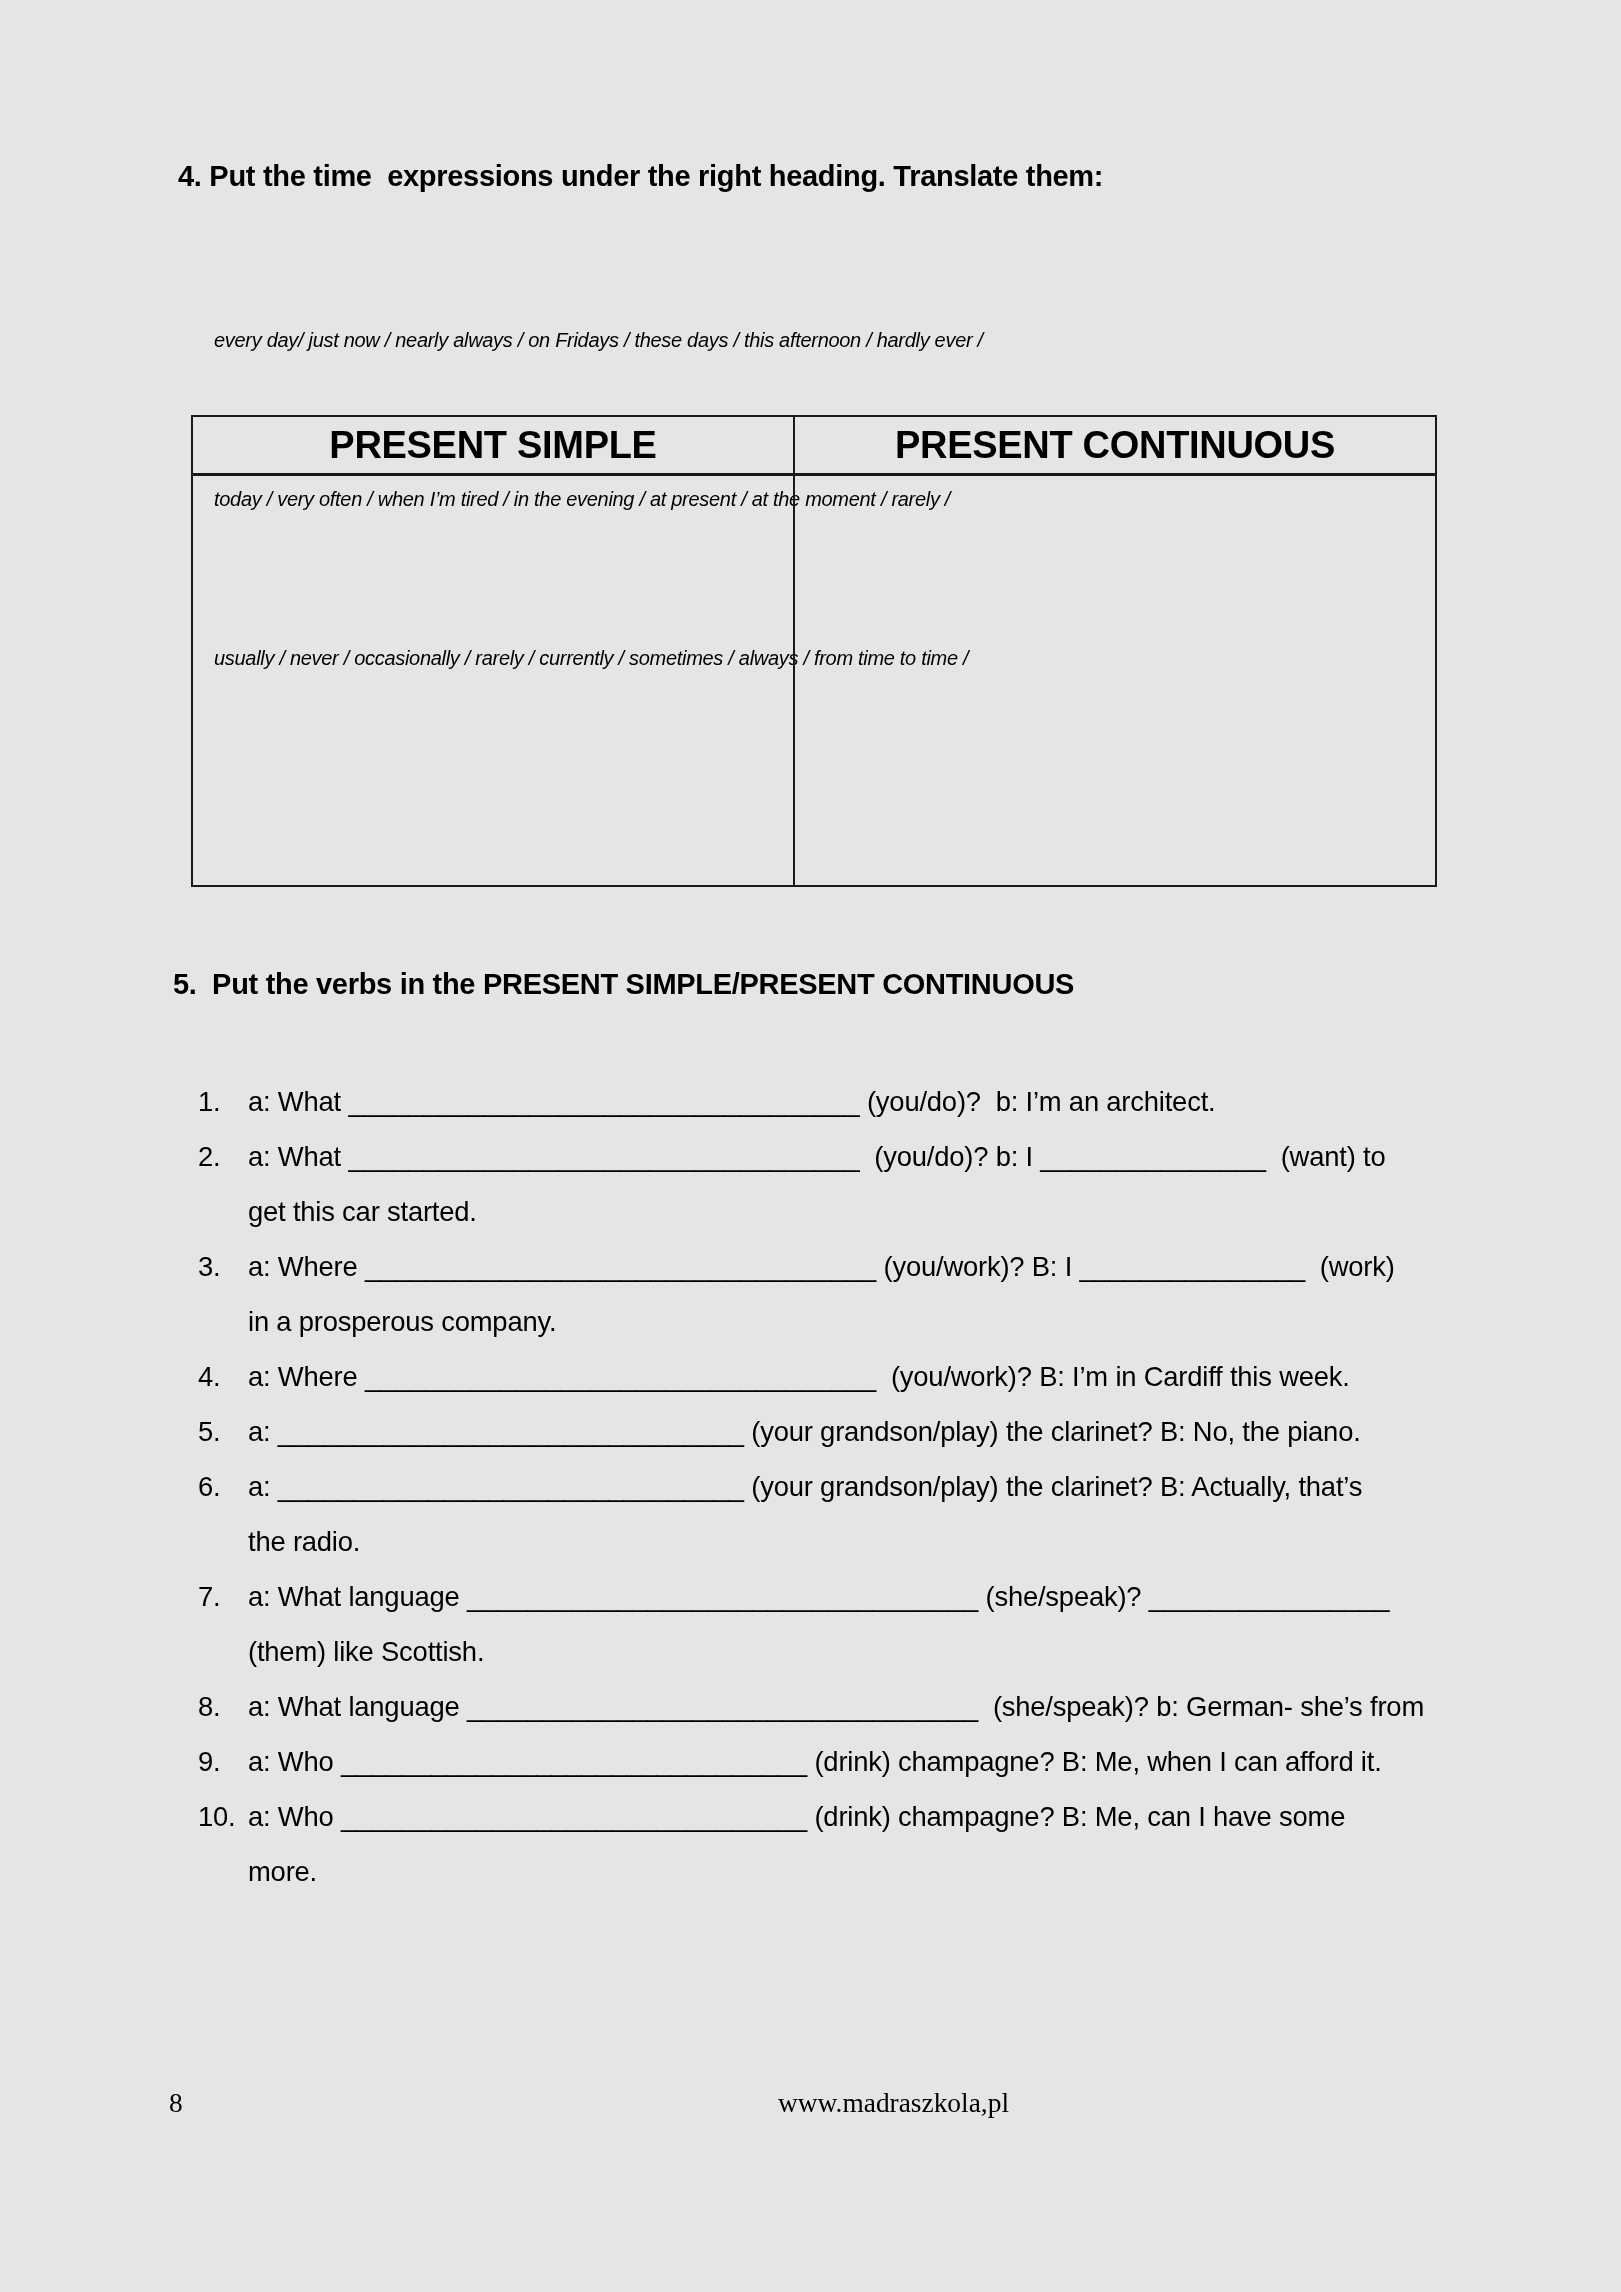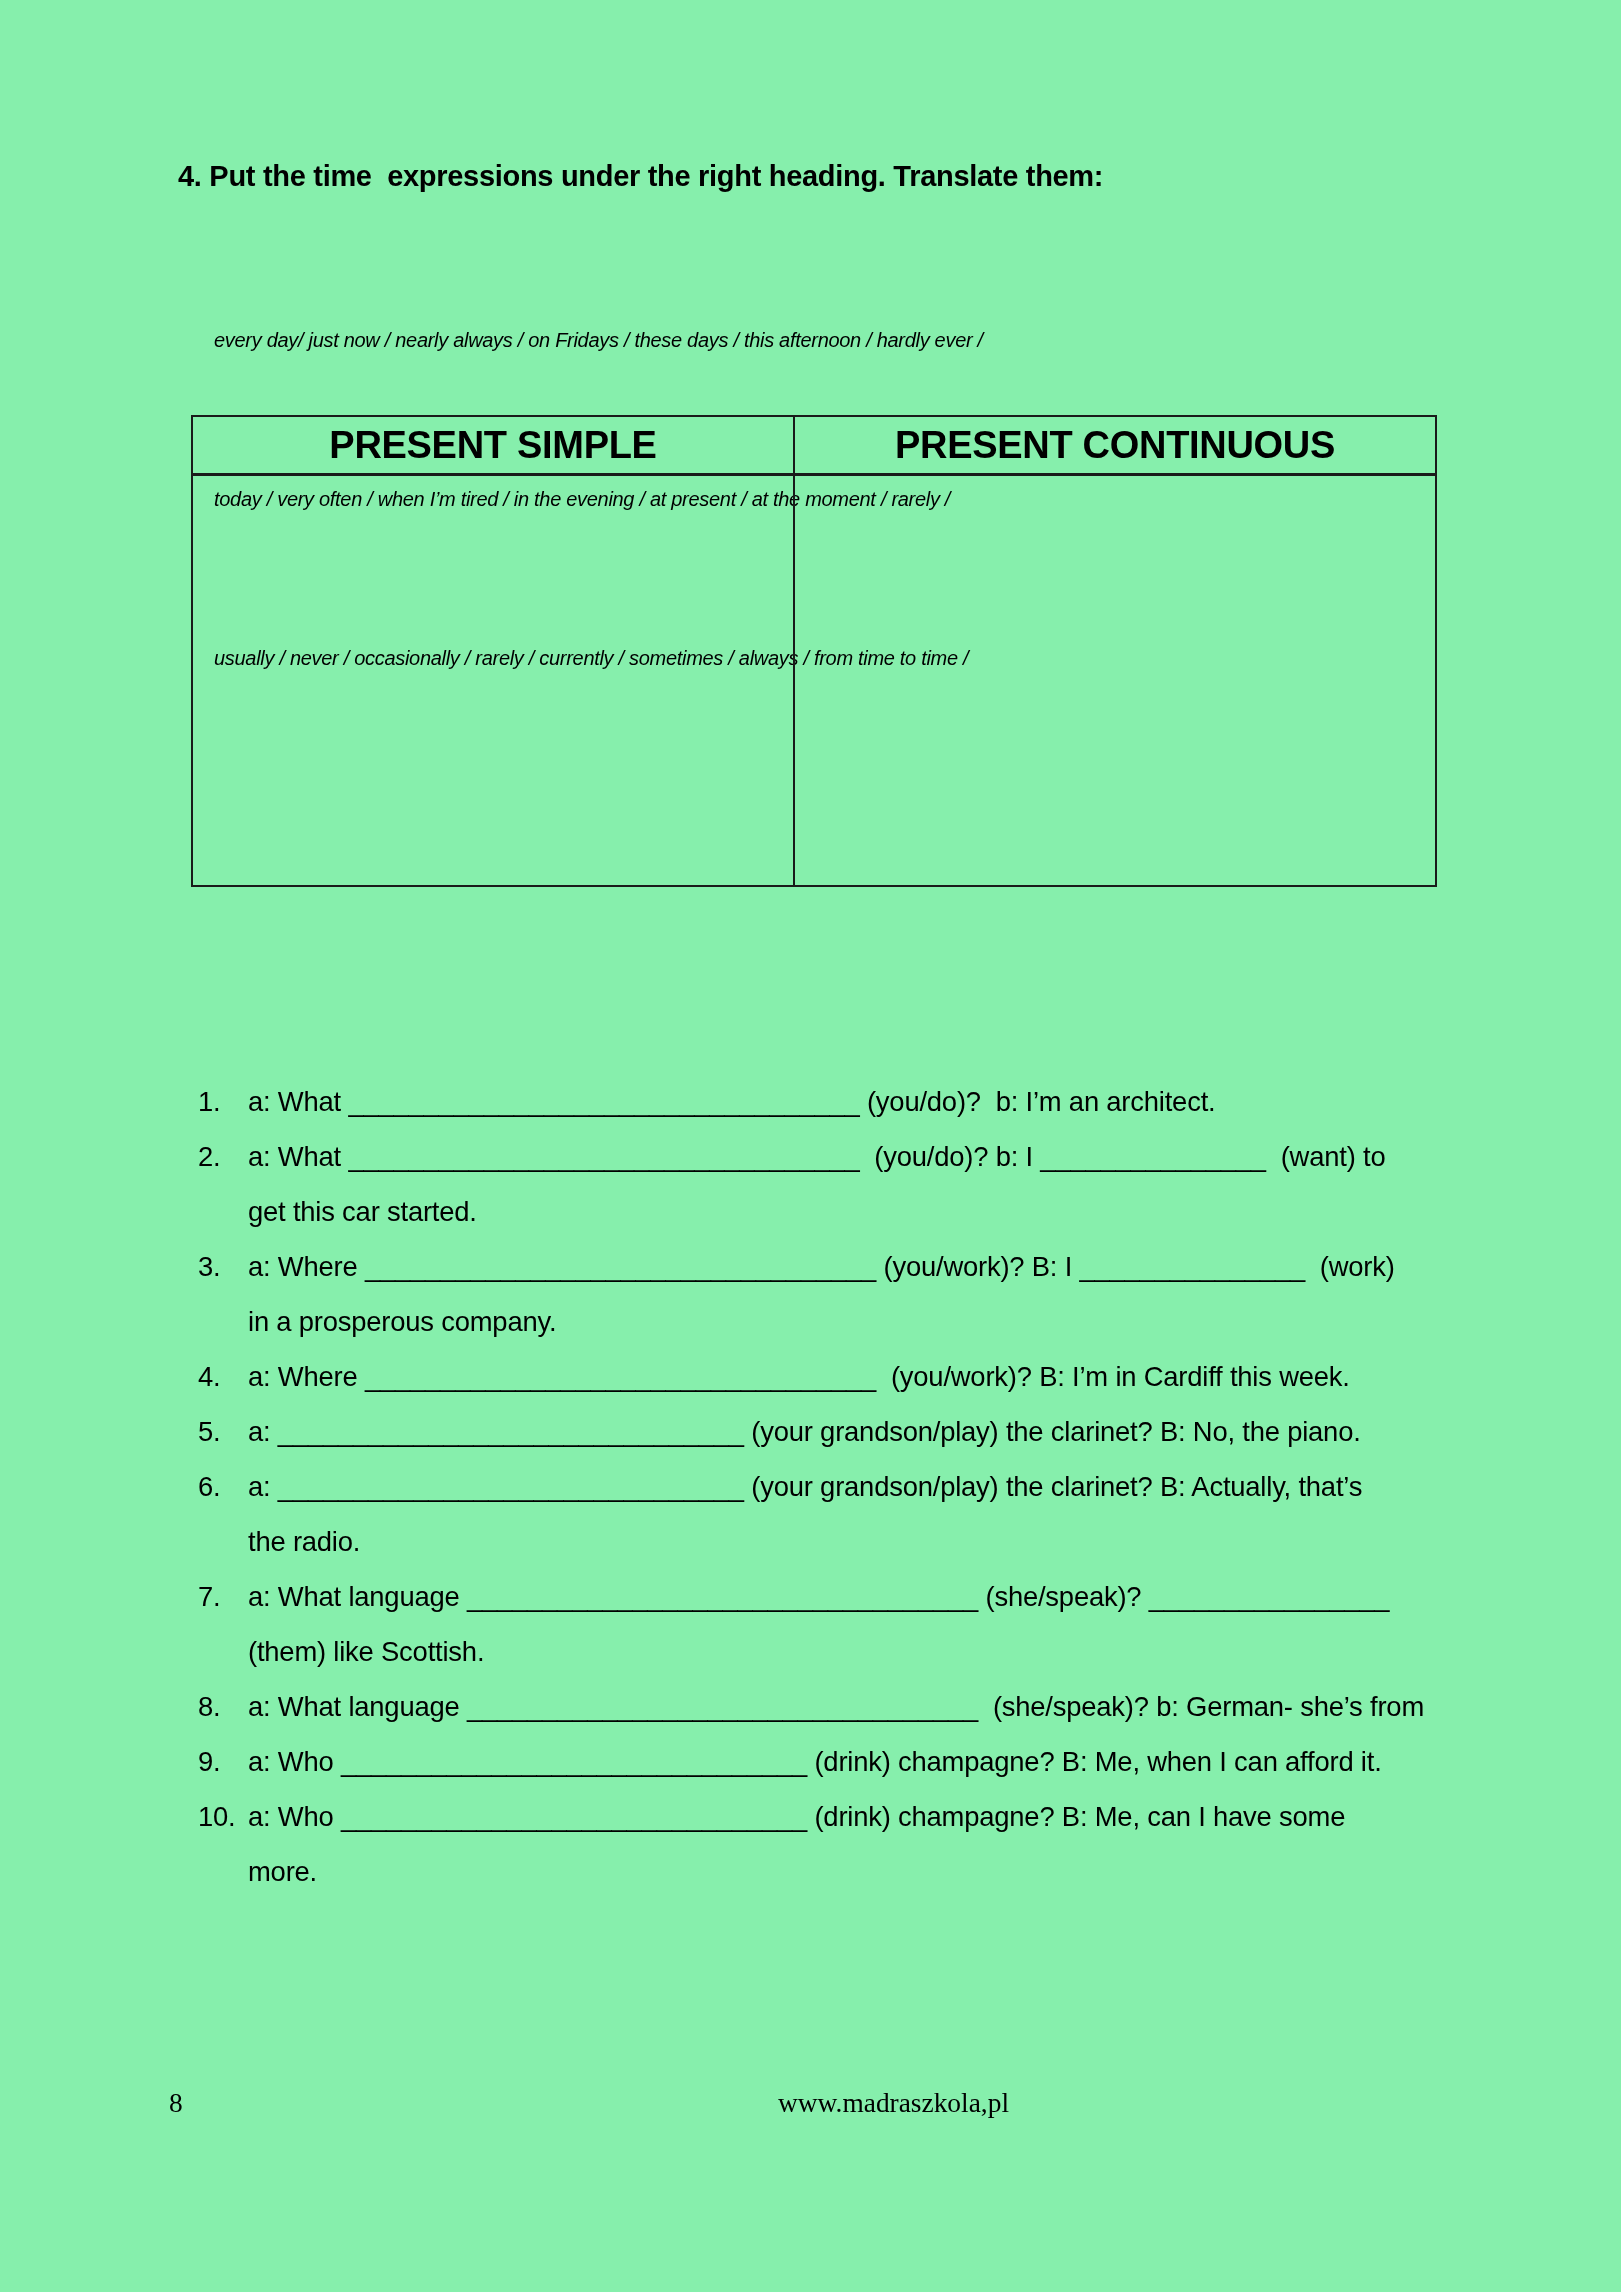--- a/index.html
+++ b/index.html
@@ -4,21 +4,21 @@
 <style>
   html, body {
     margin: 0;
     padding: 0;
     background: #9a9a9a;
   }
   .page {
     position: relative;
     width: 1621px;
     height: 2293px;
-    background: #86efac;
+    background: #e5e5e5;
     overflow: hidden;
     font-family: "Liberation Sans", "DejaVu Sans", sans-serif;
     color: #000000;
   }
   .pre { white-space: pre; }
 
   
   .ex4-heading {
     position: absolute;
     left: 178px;
@@ -138,20 +138,21 @@
     <div class="line">usually / never / occasionally / rarely / currently / sometimes / always / from time to time /</div>
   </div>
 
   <div class="sort-table">
     <div class="th col-left">PRESENT SIMPLE</div>
     <div class="th">PRESENT CONTINUOUS</div>
     <div class="td col-left"></div>
     <div class="td"></div>
   </div>
 
+  <div class="ex5-heading pre">5.  Put the verbs in the PRESENT SIMPLE/PRESENT CONTINUOUS</div>
 
   <div class="items">
 
     <div class="item">
       <span class="num">1.</span>
       <div class="lines">
         <div class="line">a: What __________________________________ (you/do)?  b: I’m an architect.</div>
       </div>
     </div>
 

